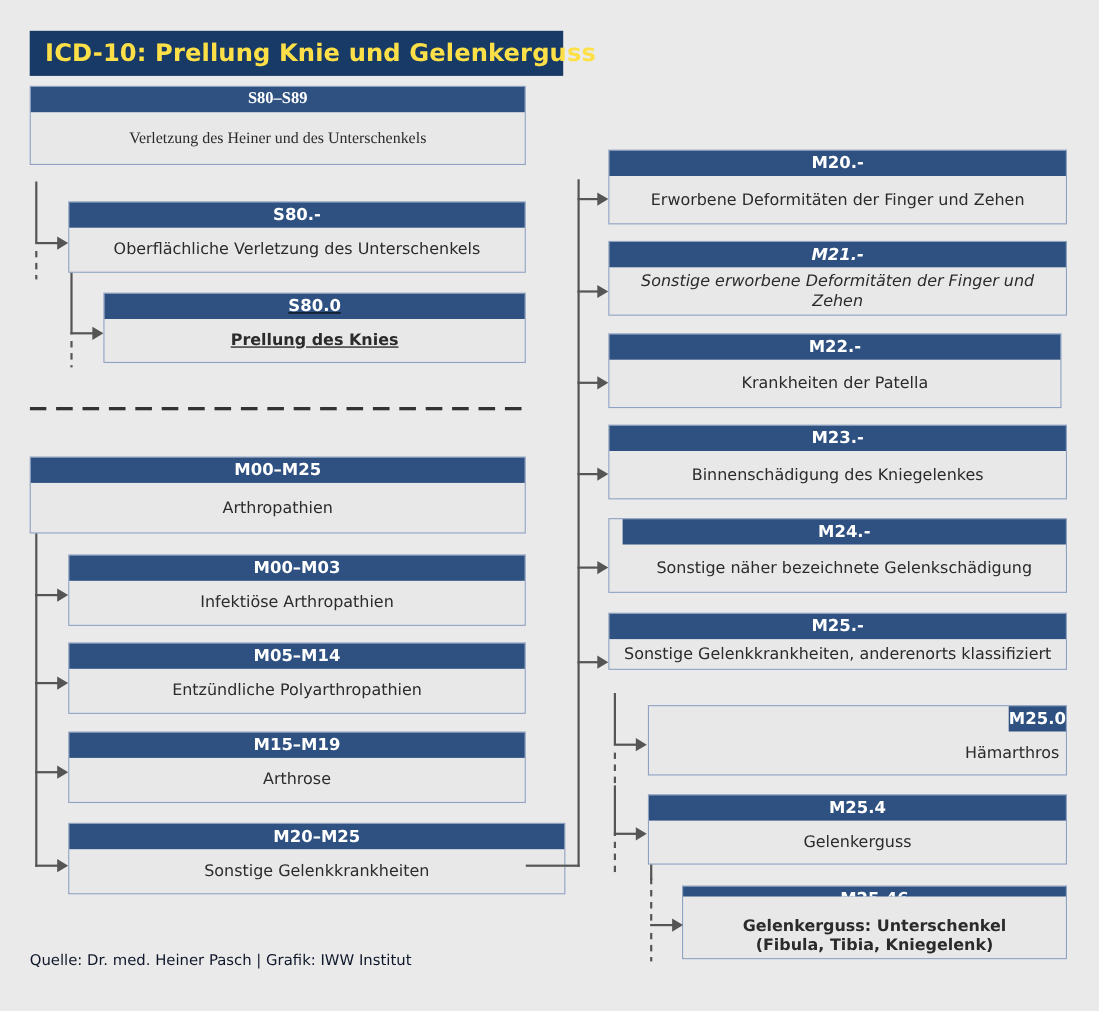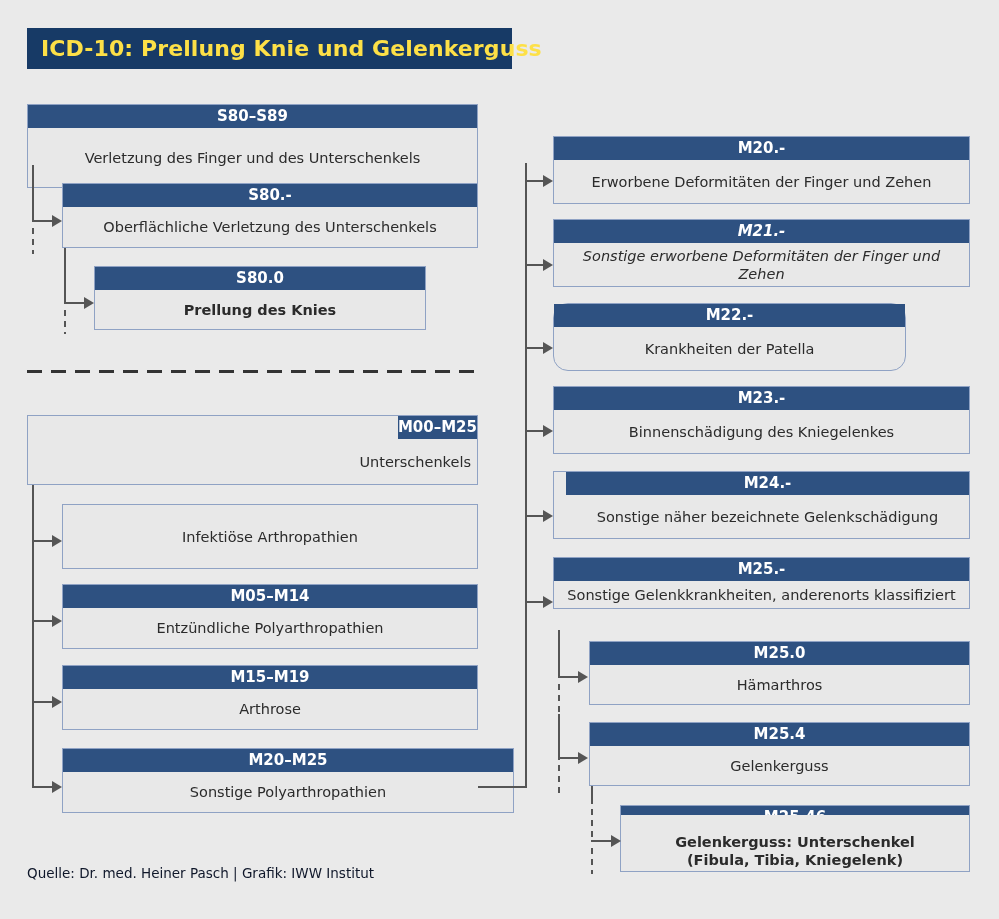--- a/index.html
+++ b/index.html
@@ -106,69 +106,70 @@
     white-space: nowrap;
   }
 </style>
 </head>
 <body>
 
 <div id="canvas">
 
   <div class="title-bar" style="left:27px; top:28px; width:485px; height:41px;">ICD-10: Prellung Knie und Gelenkerguss</div>
 
-  <div class="node" style="left:27px; top:104px; width:451px; height:84px;">
+  <div class="node" style="left:27px; top:78px; width:451px; height:72px;font-family:Liberation Serif, serif;">
     <div class="code">S80–S89</div>
-    <div class="label">Verletzung des Finger und des Unterschenkels</div>
+    <div class="label">Verletzung des Heiner und des Unterschenkels</div>
   </div>
 
   <div class="node" style="left:62px; top:183px; width:416px; height:65px;">
     <div class="code">S80.-</div>
     <div class="label">Oberflächliche Verletzung des Unterschenkels</div>
   </div>
 
-  <div class="node bold" style="left:94px; top:266px; width:332px; height:64px;">
+  <div class="node bold" style="left:94px; top:266px; width:384px; height:64px;text-decoration:underline;">
     <div class="code">S80.0</div>
     <div class="label">Prellung des Knies</div>
   </div>
 
   <div class="ln ln-v" style="left:32px; top:165px; height:56px;"></div>
   <div class="ln ln-h" style="left:32px; top:220px; width:22px;"></div>
   <div class="arrow" style="left:52px; top:215px;"></div>
   <div class="ln-dash-v" style="left:32px; top:228px; height:26px;"></div>
 
   <div class="ln ln-v" style="left:64px; top:248px; height:56px;"></div>
   <div class="ln ln-h" style="left:64px; top:302px; width:22px;"></div>
   <div class="arrow" style="left:84px; top:297px;"></div>
   <div class="ln-dash-v" style="left:64px; top:310px; height:24px;"></div>
 
   <div class="divider" style="left:27px; top:370px; width:452px;"></div>
 
-  <div class="node" style="left:27px; top:415px; width:451px; height:70px;align-items:flex-end;">
+  <div class="node" style="left:27px; top:415px; width:451px; height:70px;">
     <div class="code">M00–M25</div>
-    <div class="label">Unterschenkels</div>
+    <div class="label">Arthropathien</div>
   </div>
 
   <div class="node" style="left:62px; top:504px; width:416px; height:65px;">
+    <div class="code">M00–M03</div>
     <div class="label">Infektiöse Arthropathien</div>
   </div>
 
   <div class="node" style="left:62px; top:584px; width:416px; height:65px;">
     <div class="code">M05–M14</div>
     <div class="label">Entzündliche Polyarthropathien</div>
   </div>
 
   <div class="node" style="left:62px; top:665px; width:416px; height:65px;">
     <div class="code">M15–M19</div>
     <div class="label">Arthrose</div>
   </div>
 
   <div class="node" style="left:62px; top:748px; width:452px; height:65px;">
     <div class="code">M20–M25</div>
-    <div class="label">Sonstige Polyarthropathien</div>
+    <div class="label">Sonstige Gelenkkrankheiten</div>
   </div>
 
   <div class="ln ln-v" style="left:32px; top:485px; height:303px;"></div>
 
   <div class="ln ln-h" style="left:32px; top:540px; width:22px;"></div>
   <div class="arrow" style="left:52px; top:535px;"></div>
 
   <div class="ln ln-h" style="left:32px; top:620px; width:22px;"></div>
   <div class="arrow" style="left:52px; top:615px;"></div>
 
@@ -184,21 +185,21 @@
   <div class="node" style="left:553px; top:136px; width:417px; height:68px;">
     <div class="code">M20.-</div>
     <div class="label">Erworbene Deformitäten der Finger und Zehen</div>
   </div>
 
   <div class="node" style="left:553px; top:219px; width:417px; height:68px;font-style:italic;">
     <div class="code">M21.-</div>
     <div class="label">Sonstige erworbene Deformitäten der Finger und Zehen</div>
   </div>
 
-  <div class="node" style="left:553px; top:303px; width:353px; height:68px;border-radius:15px;">
+  <div class="node" style="left:553px; top:303px; width:412px; height:68px;">
     <div class="code">M22.-</div>
     <div class="label">Krankheiten der Patella</div>
   </div>
 
   <div class="node" style="left:553px; top:386px; width:417px; height:68px;">
     <div class="code">M23.-</div>
     <div class="label">Binnenschädigung des Kniegelenkes</div>
   </div>
 
   <div class="node" style="left:553px; top:471px; width:417px; height:68px;padding-left:12px;">
@@ -222,21 +223,21 @@
 
   <div class="ln ln-h" style="left:525px; top:430px; width:20px;"></div>
   <div class="arrow" style="left:543px; top:425px;"></div>
 
   <div class="ln ln-h" style="left:525px; top:515px; width:20px;"></div>
   <div class="arrow" style="left:543px; top:510px;"></div>
 
   <div class="ln ln-h" style="left:525px; top:601px; width:20px;"></div>
   <div class="arrow" style="left:543px; top:596px;"></div>
 
-  <div class="node" style="left:589px; top:641px; width:381px; height:64px;">
+  <div class="node" style="left:589px; top:641px; width:381px; height:64px;align-items:flex-end;">
     <div class="code">M25.0</div>
     <div class="label">Hämarthros</div>
   </div>
 
   <div class="node" style="left:589px; top:722px; width:381px; height:64px;">
     <div class="code">M25.4</div>
     <div class="label">Gelenkerguss</div>
   </div>
 
   <div class="node bold" style="left:620px; top:805px; width:350px; height:67px;gap:16px;">

